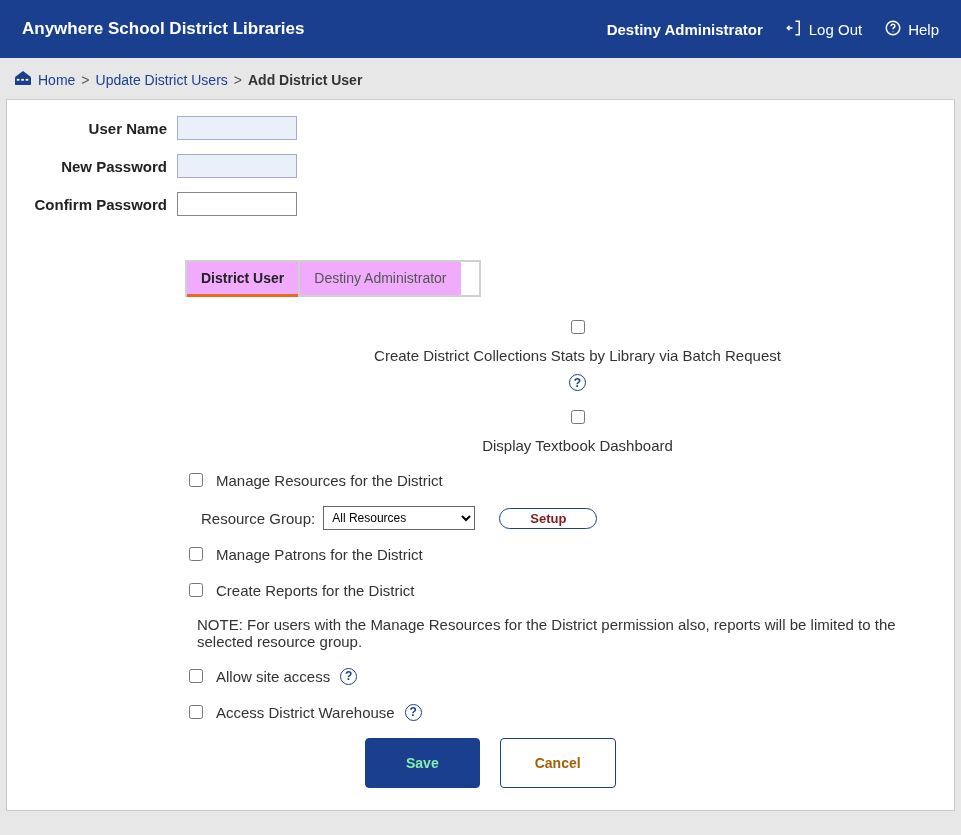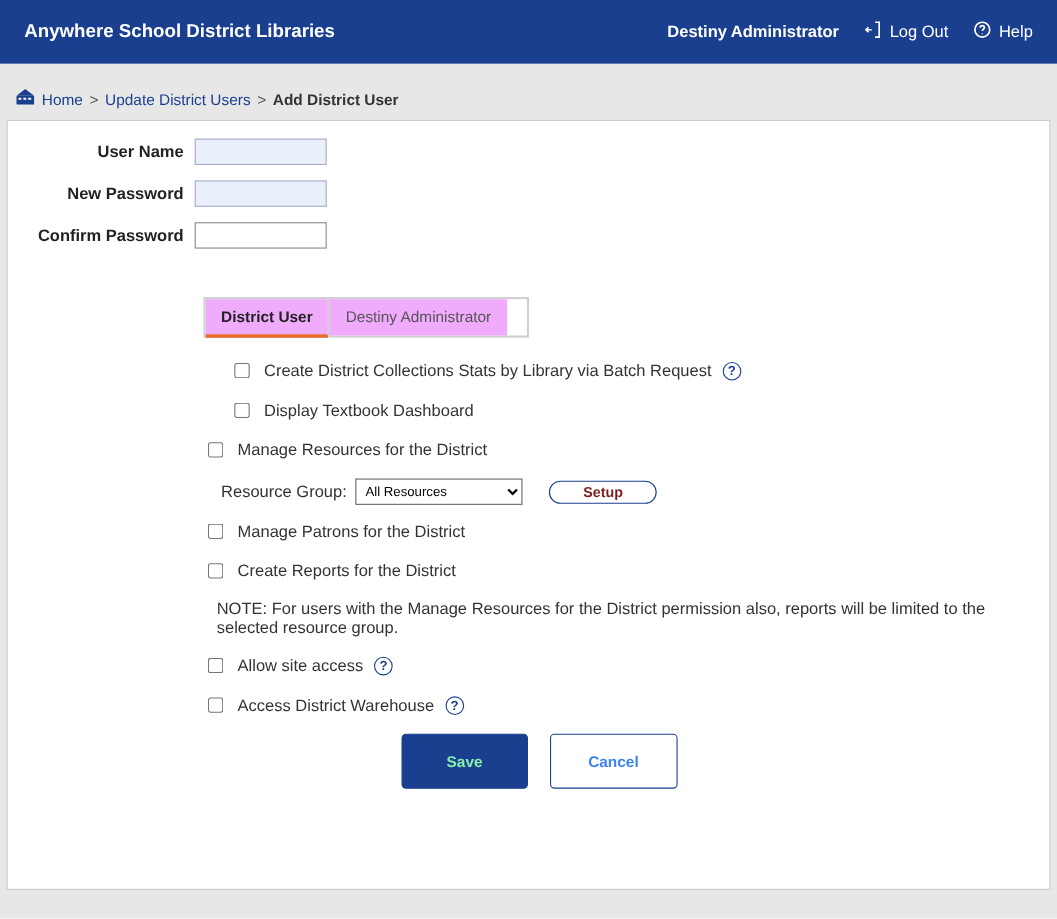--- a/index.html
+++ b/index.html
@@ -29,21 +29,21 @@
     align-items: center;
     gap: 22px;
     font-size: 15px;
   }
   .topbar-user { font-weight: bold; }
   .topbar-link { display: flex; align-items: center; gap: 6px; cursor: pointer; }
   .topbar-link svg { width: 18px; height: 18px; stroke: #fff; fill: none; stroke-width: 2; }
 
   .breadcrumb {
     background: #e7e7e7;
-    padding: 22px 14px 10px 14px;
+    padding: 12px 14px 10px 14px;
     font-size: 14px;
     display: flex;
     align-items: center;
     gap: 6px;
     color: #555;
   }
   .breadcrumb .home-icon svg { width: 18px; height: 16px; fill: #1b3f8f; }
   .breadcrumb a { color: #1b3f8f; text-decoration: none; cursor: pointer; }
   .breadcrumb .current { color: #333; font-weight: bold; }
 
@@ -105,21 +105,21 @@
     margin-bottom: -2px;
   }
 
   .perm-list { font-size: 15px; color: #333; }
   .perm-item {
     display: flex;
     align-items: center;
     gap: 10px;
     margin-bottom: 16px;
   }
-  .perm-item.sub { margin-left: 24px; }
+  .perm-item.sub { margin-left: 24px; flex-direction: column; }
   .perm-item input[type=checkbox] {
     width: 14px; height: 14px;
     accent-color: #888;
     cursor: pointer;
   }
   .help-icon {
     display: inline-flex;
     width: 17px; height: 17px;
     border: 1.5px solid #1b3f8f;
     border-radius: 50%;
@@ -178,21 +178,21 @@
     color: #86efac;
     border: 1px solid #1b3f8f;
     border-radius: 4px;
     font-weight: bold;
     padding: 16px 40px;
     font-size: 14px;
     cursor: pointer;
   }
   .btn-cancel {
     background: #fff;
-    color: #3b82f6;
+    color: #a16207;
     border: 1.5px solid #1b3f8f;
     border-radius: 4px;
     font-weight: bold;
     padding: 6px 34px;
     font-size: 14px;
     cursor: pointer;
   }
 </style>
 </head>
 <body>

